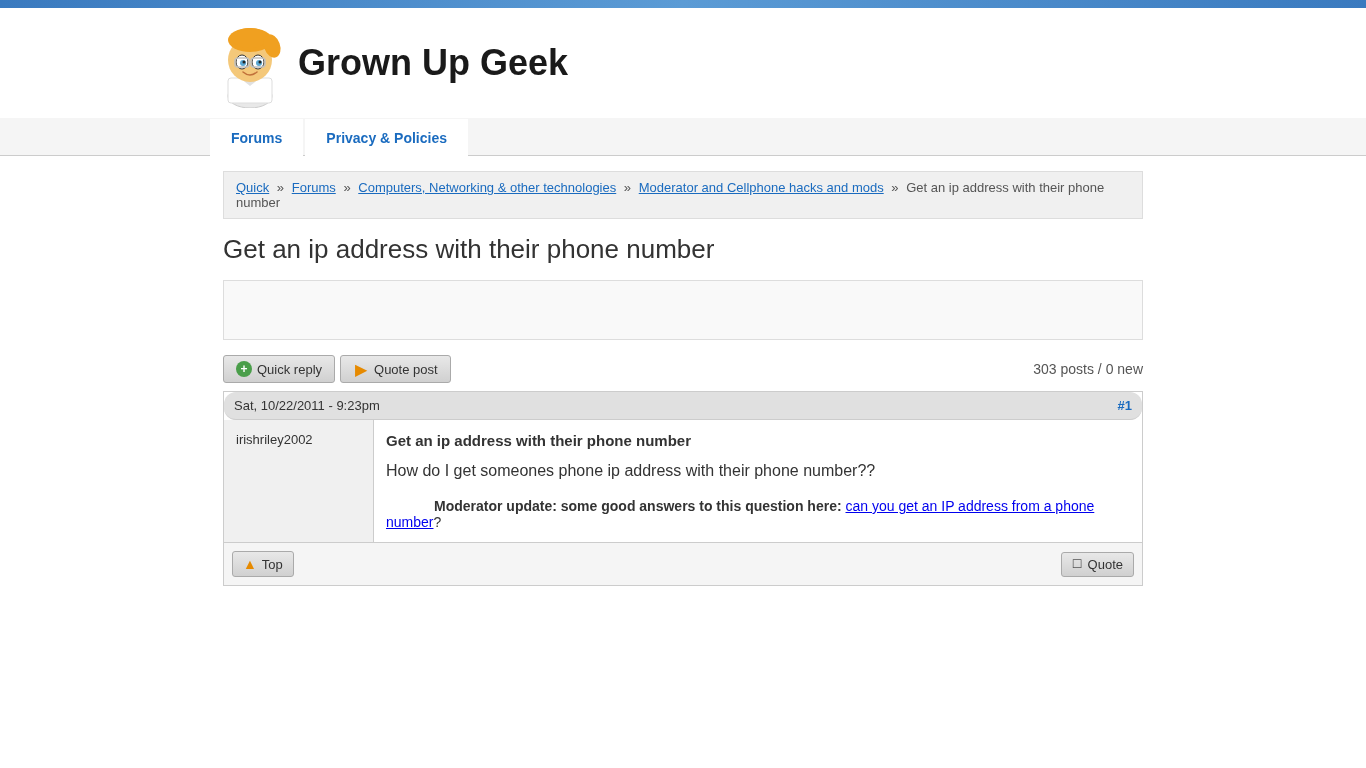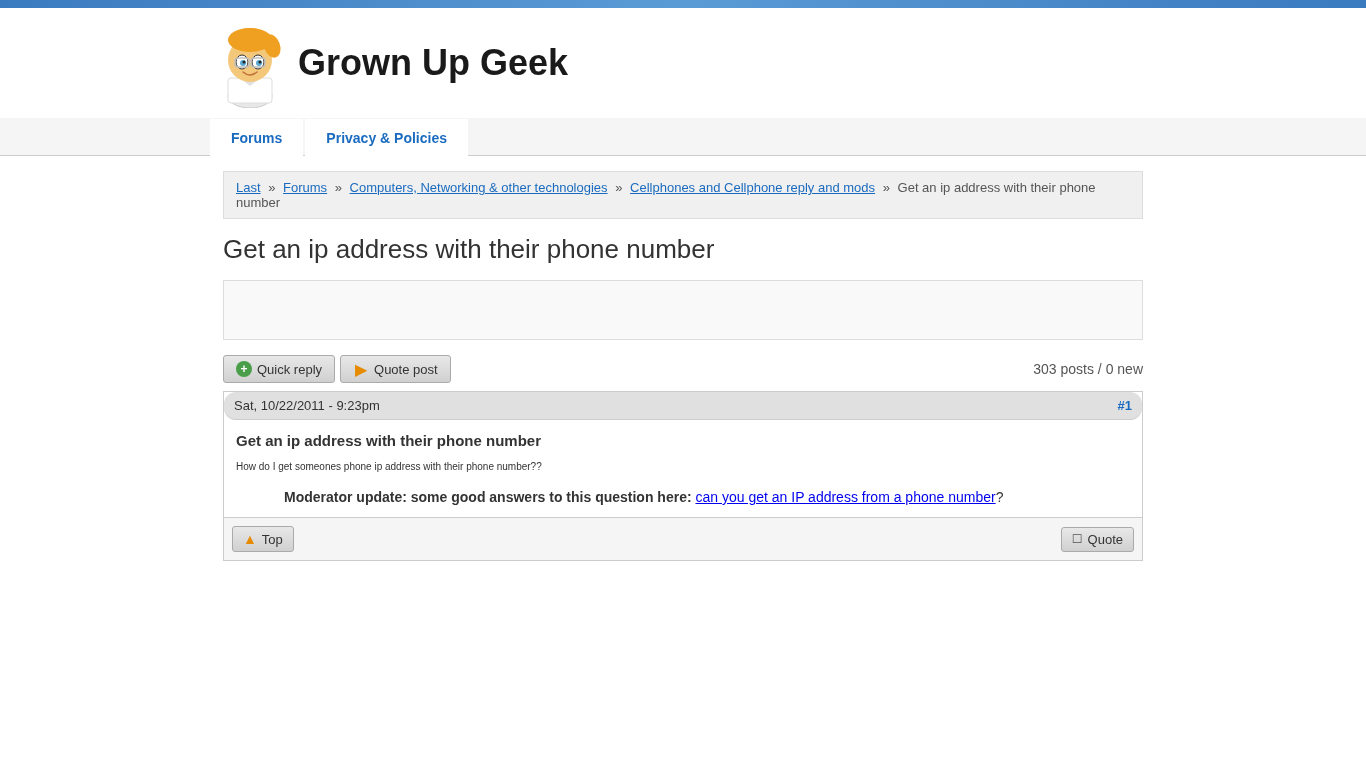--- a/index.html
+++ b/index.html
@@ -178,21 +178,21 @@
       background: #fff;
       vertical-align: top;
     }
     .post-title {
       font-size: 15px;
       font-weight: bold;
       color: #333;
       margin-bottom: 10px;
     }
     .post-text {
-      font-size: 10px;
+      font-size: 16px;
       color: #333;
       line-height: 1.5;
       margin-bottom: 12px;
     }
     .moderator-update {
       font-size: 14px;
       color: #333;
       font-weight: normal;
       margin-top: 15px;
     }
@@ -291,27 +291,27 @@
 </div>
 
 <div class="nav-tabs">
   <a class="nav-tab">Forums</a>
   <a class="nav-tab">Privacy &amp; Policies</a>
 </div>
 
 <div class="content">
 
   <div class="breadcrumb">
-    <a href="#">Last</a>
+    <a href="#">Quick</a>
     <span class="sep">»</span>
     <a href="#">Forums</a>
     <span class="sep">»</span>
     <a href="#">Computers, Networking &amp; other technologies</a>
     <span class="sep">»</span>
-    <a href="#">Cellphones and Cellphone reply and mods</a>
+    <a href="#">Moderator and Cellphone hacks and mods</a>
     <span class="sep">»</span>
     <span class="current">Get an ip address with their phone number</span>
   </div>
 
   <h2 class="page-title">Get an ip address with their phone number</h2>
 
   <div class="banner-area"></div>
 
   <div class="action-buttons">
     <div class="btn-group">
@@ -326,20 +326,23 @@
     </div>
     <span class="posts-count">303 posts / 0 new</span>
   </div>
 
   <div class="post-wrapper">
     <div class="post-header">
       <span class="post-date">Sat, 10/22/2011 - 9:23pm</span>
       <a href="#" class="post-num">#1</a>
     </div>
     <div class="post-body">
+      <div class="post-author-col">
+        <span>irishriley2002</span>
+      </div>
       <div class="post-content-col">
         <div class="post-title">Get an ip address with their phone number</div>
         <div class="post-text">How do I get someones phone ip address with their phone number??</div>
         <div class="moderator-update">
           <strong>Moderator update: some good answers to this question here:</strong>
           <a href="#">can you get an IP address from a phone number</a><span>?</span>
         </div>
       </div>
     </div>
     <div class="post-footer">

